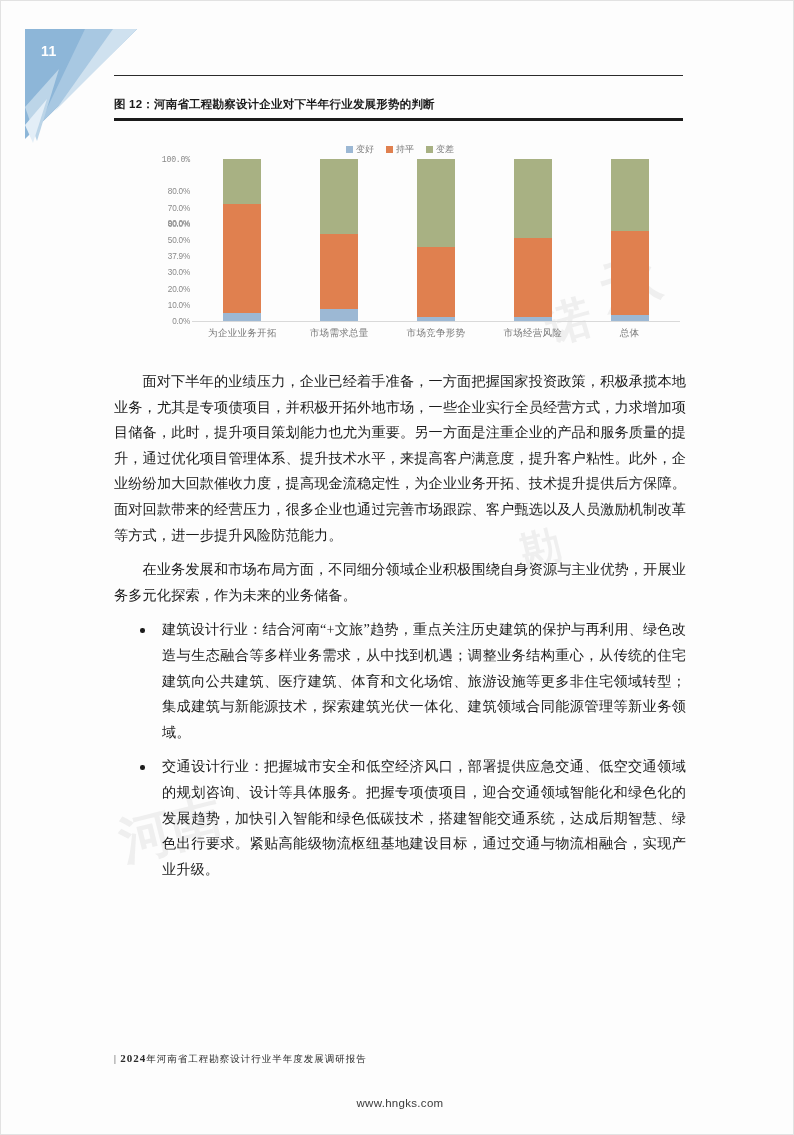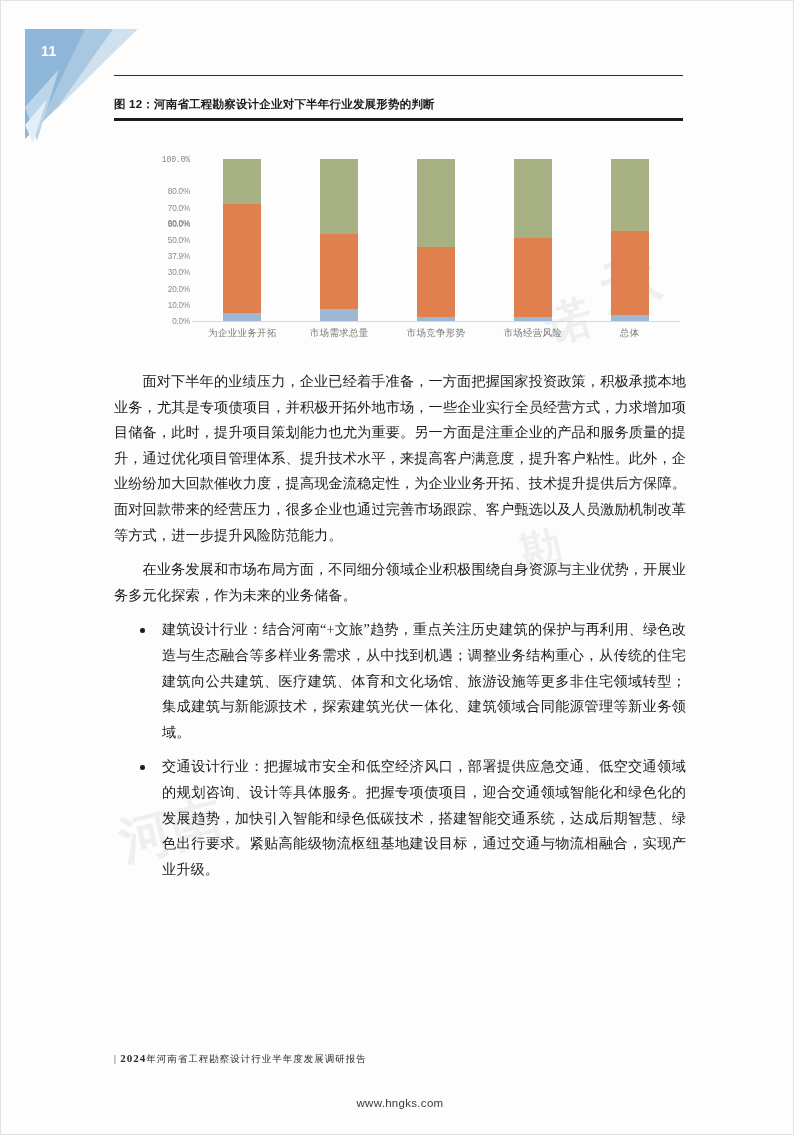--- a/index.html
+++ b/index.html
@@ -292,20 +292,34 @@
 
   <div class="content">
 
     <div class="rule-top"></div>
 
     <div class="fig-title">图 12：河南省工程勘察设计企业对下半年行业发展形势的判断</div>
     <div class="rule-under-title"></div>
 
     <div class="chart-block">
 
+      <div class="legend" id="legend">
+          <div class="legend-item">
+            <span class="legend-swatch" style="background: rgb(156, 184, 212);"></span>
+            <span>变好</span>
+          </div>
+          <div class="legend-item">
+            <span class="legend-swatch" style="background: rgb(224, 128, 79);"></span>
+            <span>持平</span>
+          </div>
+          <div class="legend-item">
+            <span class="legend-swatch" style="background: rgb(168, 177, 131);"></span>
+            <span>变差</span>
+          </div>
+        </div>
 
       <div class="plot-wrap">
         <div class="y-axis" id="yaxis">
             <div class="y-tick" style="top: 162px;">0.0%</div>
             <div class="y-tick" style="top: 145.8px;">10.0%</div>
             <div class="y-tick" style="top: 129.6px;">20.0%</div>
             <div class="y-tick" style="top: 113.4px;">30.0%</div>
             <div class="y-tick" style="top: 97.2px;">37.9%</div>
             <div class="y-tick" style="top: 81px;">50.0%</div>
             <div class="y-tick" style="top: 64.8px;">60.0%</div>

